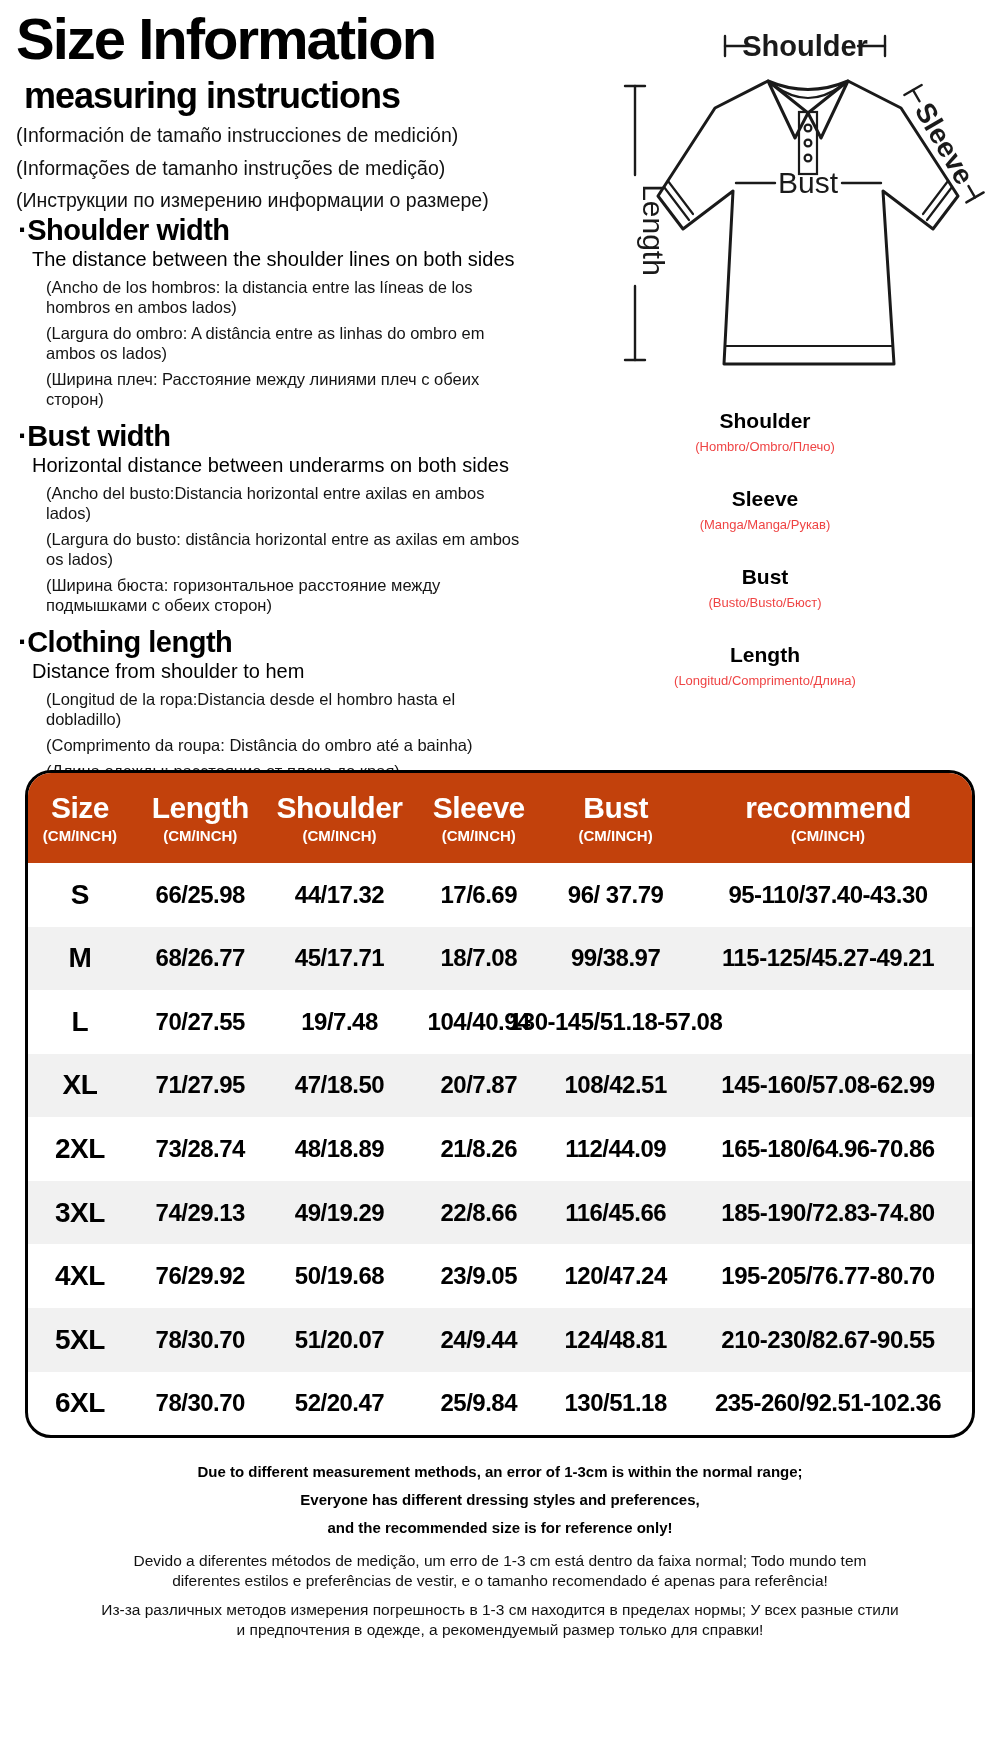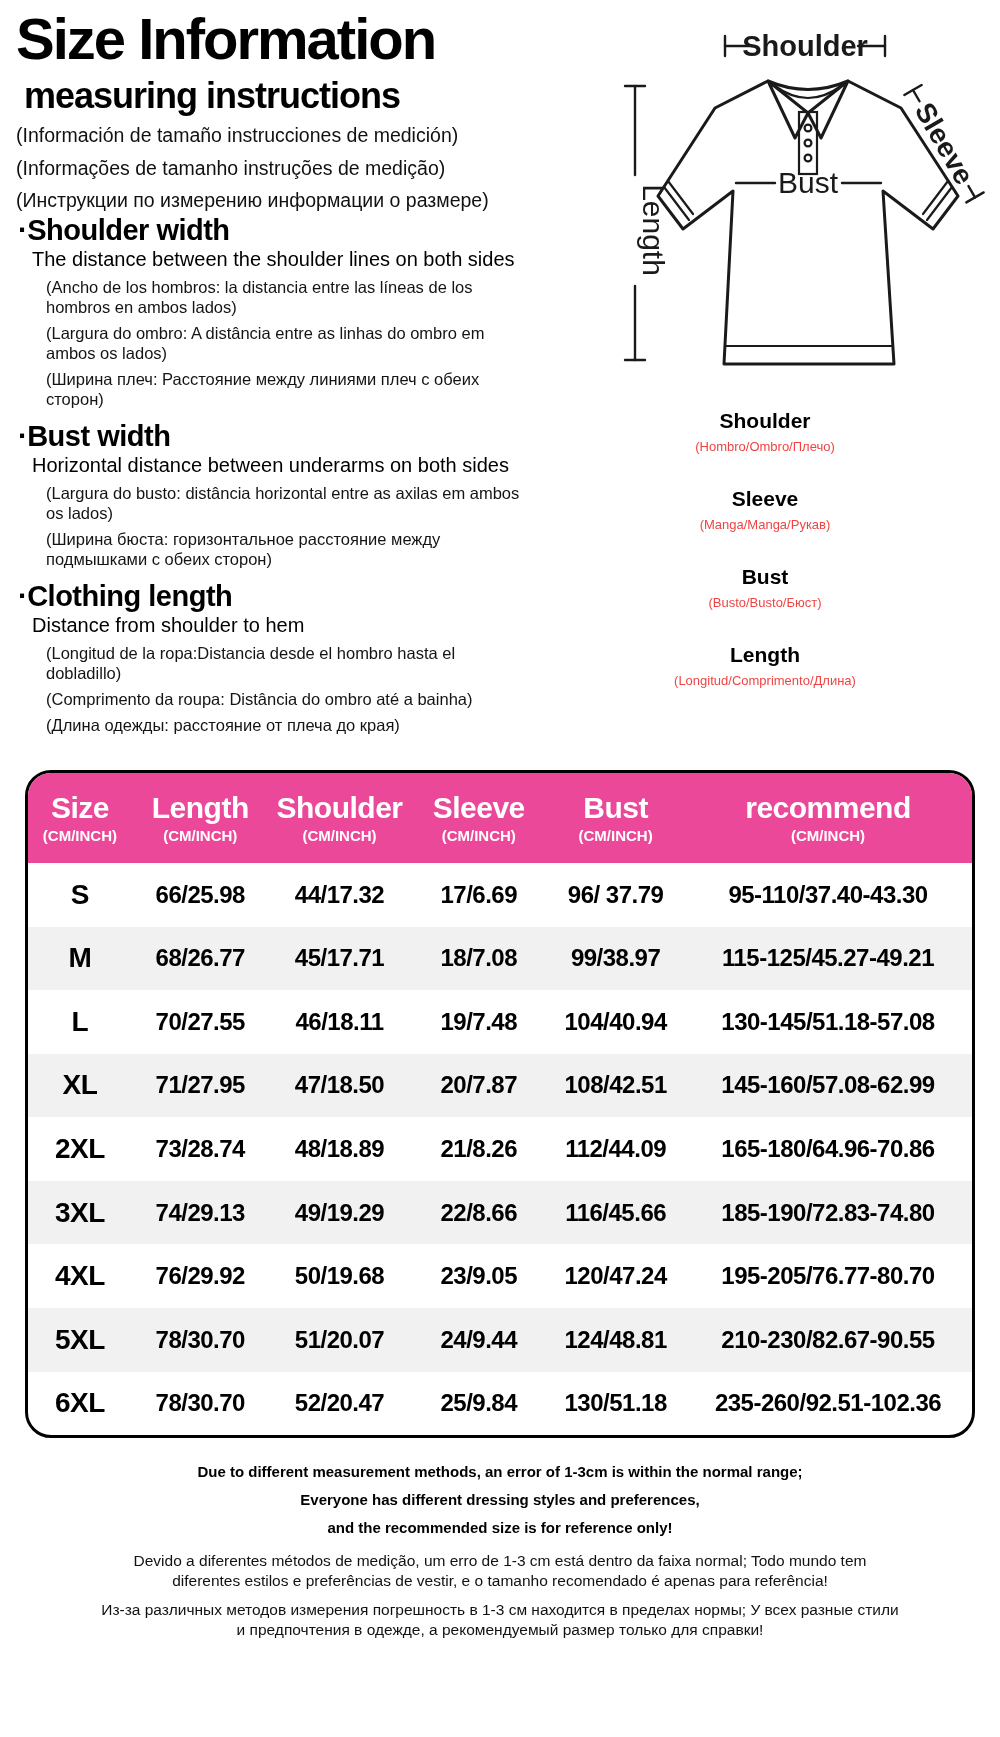--- a/index.html
+++ b/index.html
@@ -29,21 +29,21 @@
 
   
   .legend{position:absolute;left:545px;top:408px;width:440px;text-align:center;}
   .lg{margin-bottom:27px;}
   .lg-en{font-size:21px;font-weight:bold;line-height:26px;}
   .lg-tr{font-size:13px;line-height:25px;color:#ef4444;}
 
   
   .sizetable{position:absolute;left:25px;top:770px;width:944px;height:662px;
              border:3px solid #000;border-radius:26px;overflow:hidden;background:#fff;}
-  .thead{height:90px;background:#ec4899;color:#fff;display:grid;
+  .thead{height:90px;background:#c2410c;color:#fff;display:grid;
          grid-template-columns:11% 14.5% 15% 14.5% 14.5% 30.5%;}
   .th{display:flex;flex-direction:column;align-items:center;justify-content:center;}
   .th-label{font-size:30px;font-weight:bold;letter-spacing:-0.5px;line-height:32px;}
   .th-unit{font-size:15px;font-weight:bold;line-height:18px;margin-top:3px;}
   .tbody{height:572px;display:flex;flex-direction:column;}
   .trow{flex:1;display:grid;grid-template-columns:11% 14.5% 15% 14.5% 14.5% 30.5%;}
   .trow:nth-child(even){background:#f1f1f1;}
   .td{display:flex;align-items:center;justify-content:center;
       font-size:24px;font-weight:bold;letter-spacing:-0.5px;white-space:pre;}
   .td.size{font-size:28px;}
@@ -71,20 +71,21 @@
     <div class="sec">
       <div class="sec-title">·Shoulder width</div>
       <div class="sec-desc">The distance between the shoulder lines on both sides</div>
       <div class="sec-tr">(Ancho de los hombros: la distancia entre las líneas de los hombros en ambos lados)</div>
       <div class="sec-tr">(Largura do ombro: A distância entre as linhas do ombro em ambos os lados)</div>
       <div class="sec-tr">(Ширина плеч: Расстояние между линиями плеч с обеих сторон)</div>
     </div>
     <div class="sec">
       <div class="sec-title">·Bust width</div>
       <div class="sec-desc">Horizontal distance between underarms on both sides</div>
+      <div class="sec-tr">(Ancho del busto:Distancia horizontal entre axilas en ambos lados)</div>
       <div class="sec-tr">(Largura do busto: distância horizontal entre as axilas em ambos os lados)</div>
       <div class="sec-tr">(Ширина бюста: горизонтальное расстояние между подмышками с обеих сторон)</div>
     </div>
     <div class="sec">
       <div class="sec-title">·Clothing length</div>
       <div class="sec-desc">Distance from shoulder to hem</div>
       <div class="sec-tr">(Longitud de la ropa:Distancia desde el hombro hasta el dobladillo)</div>
       <div class="sec-tr">(Comprimento da roupa: Distância do ombro até a bainha)</div>
       <div class="sec-tr">(Длина одежды: расстояние от плеча до края)</div>
     </div>
@@ -203,21 +204,20 @@
         <div class="td size">M</div>
         <div class="td">68/26.77</div>
         <div class="td">45/17.71</div>
         <div class="td">18/7.08</div>
         <div class="td">99/38.97</div>
         <div class="td">115-125/45.27-49.21</div>
       </div>
       <div class="trow">
         <div class="td size">L</div>
         <div class="td">70/27.55</div>
-        <div class="td">46/18.11</div>
         <div class="td">19/7.48</div>
         <div class="td">104/40.94</div>
         <div class="td">130-145/51.18-57.08</div>
       </div>
       <div class="trow">
         <div class="td size">XL</div>
         <div class="td">71/27.95</div>
         <div class="td">47/18.50</div>
         <div class="td">20/7.87</div>
         <div class="td">108/42.51</div>

